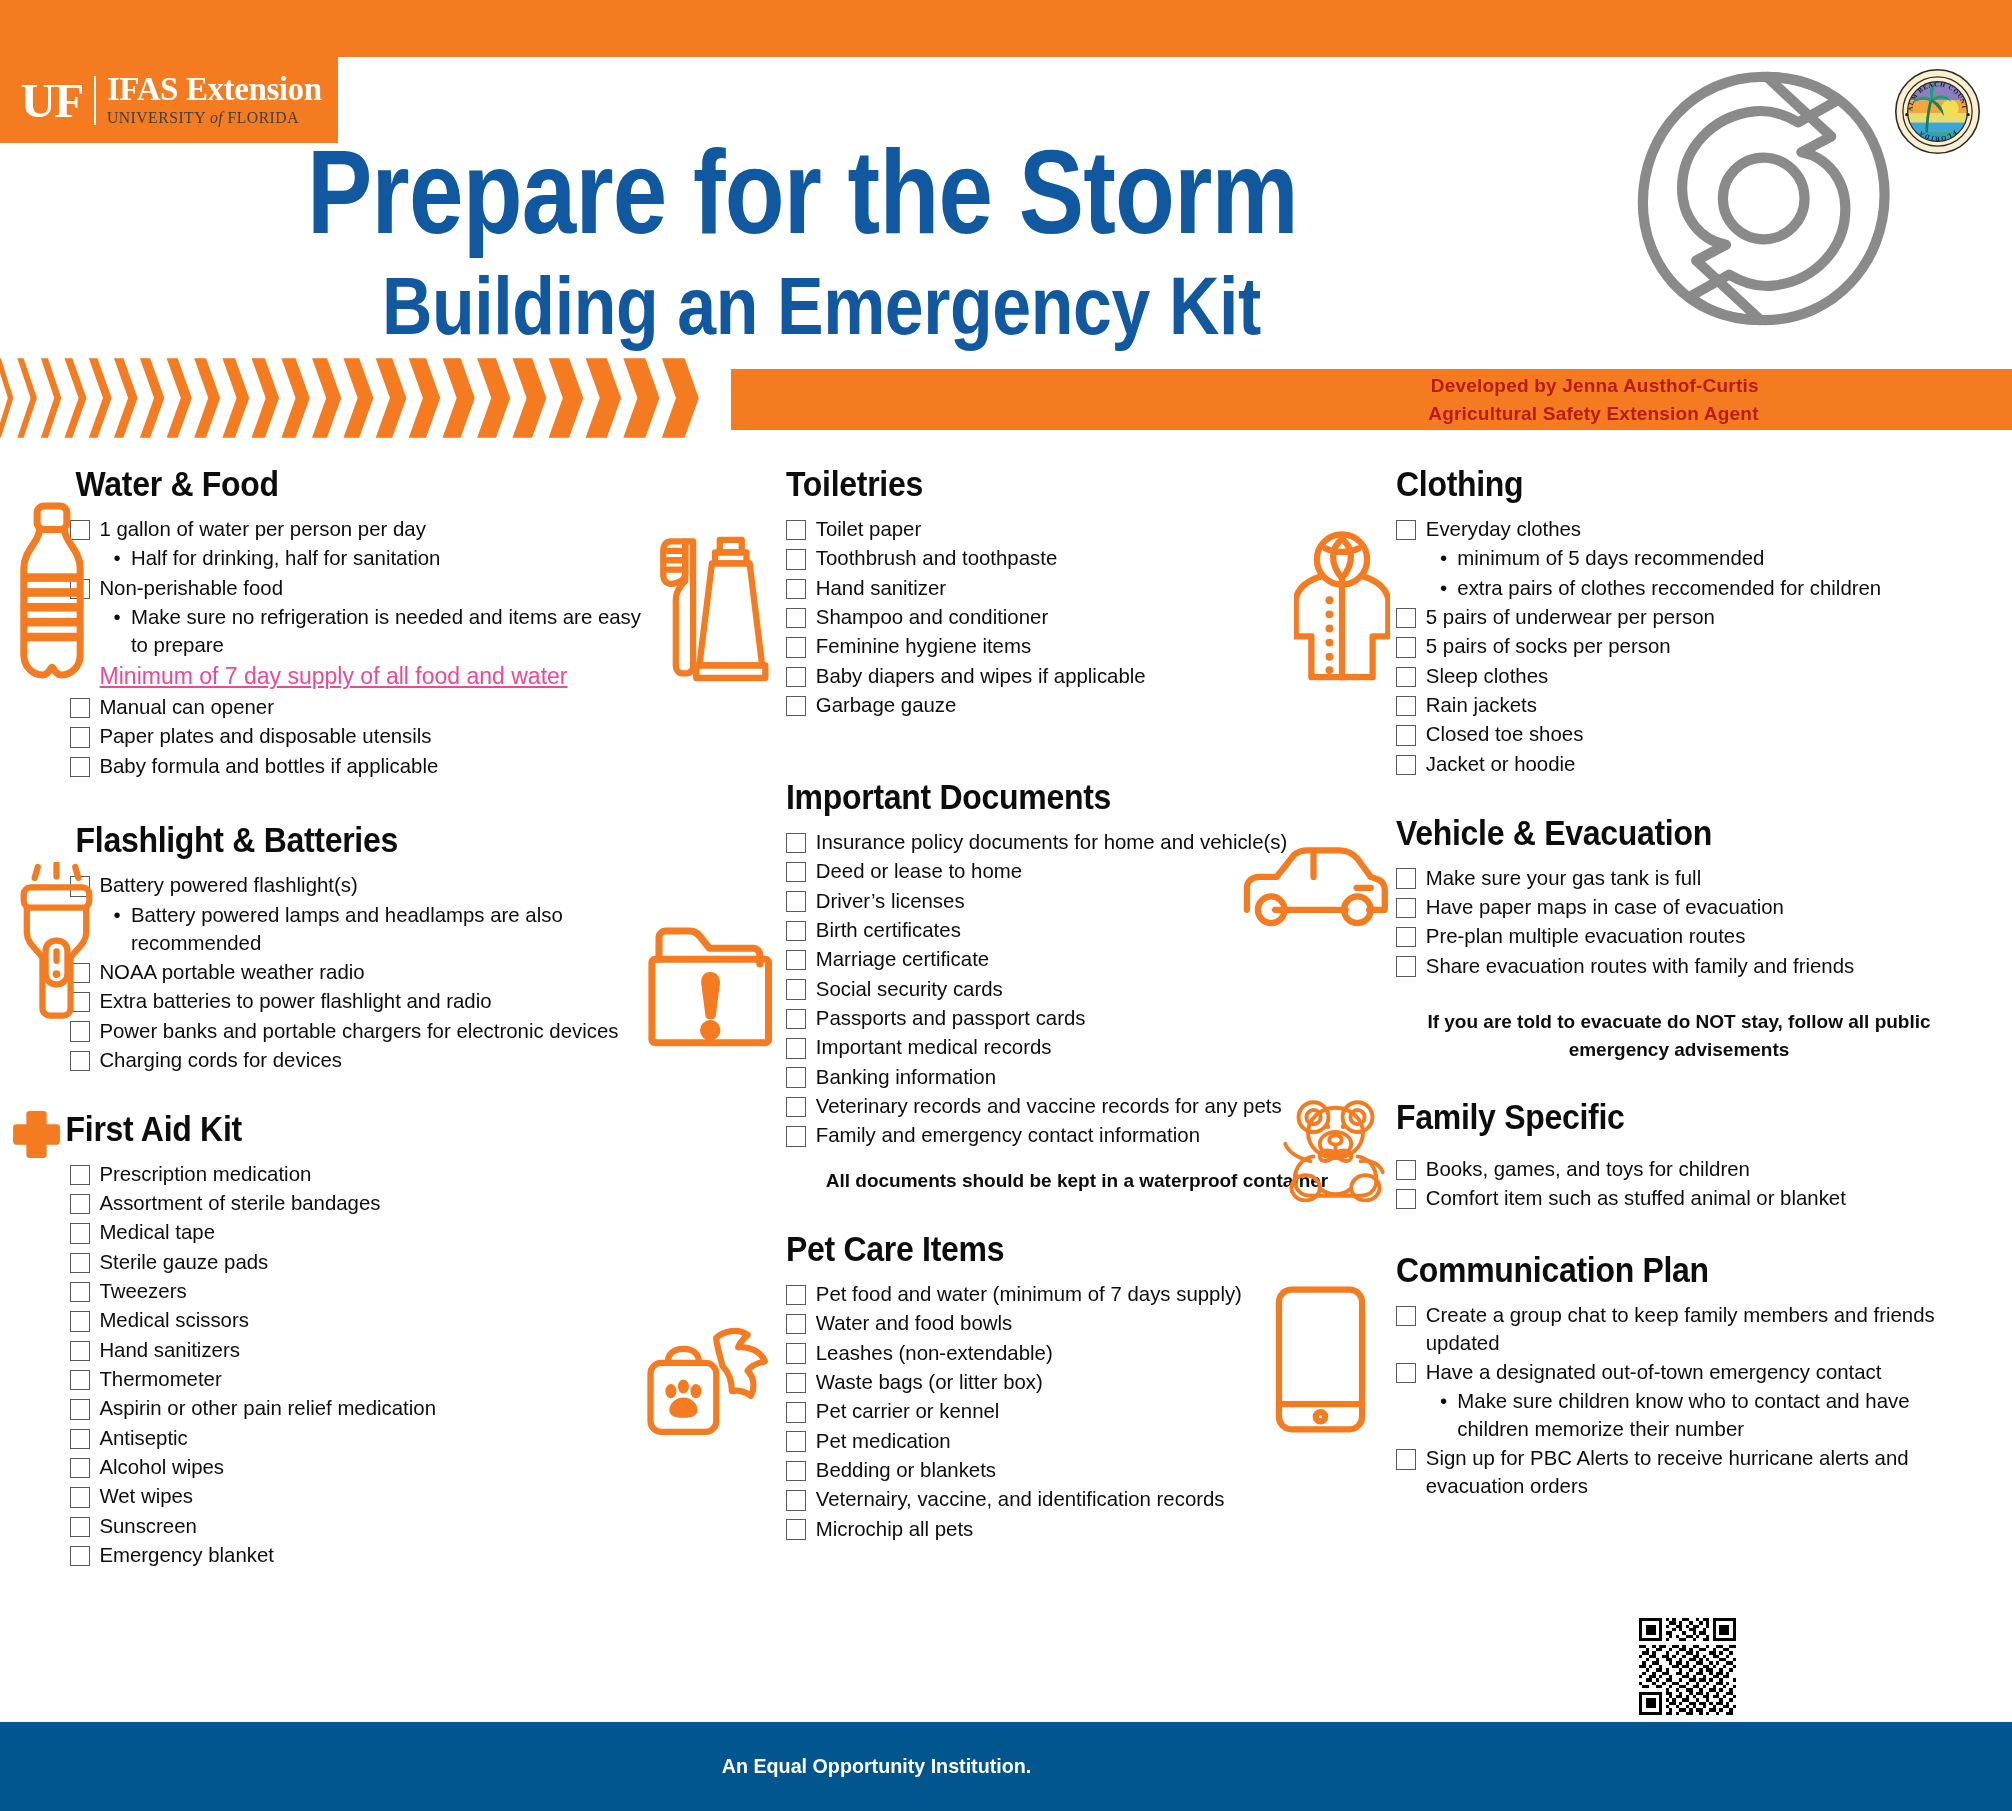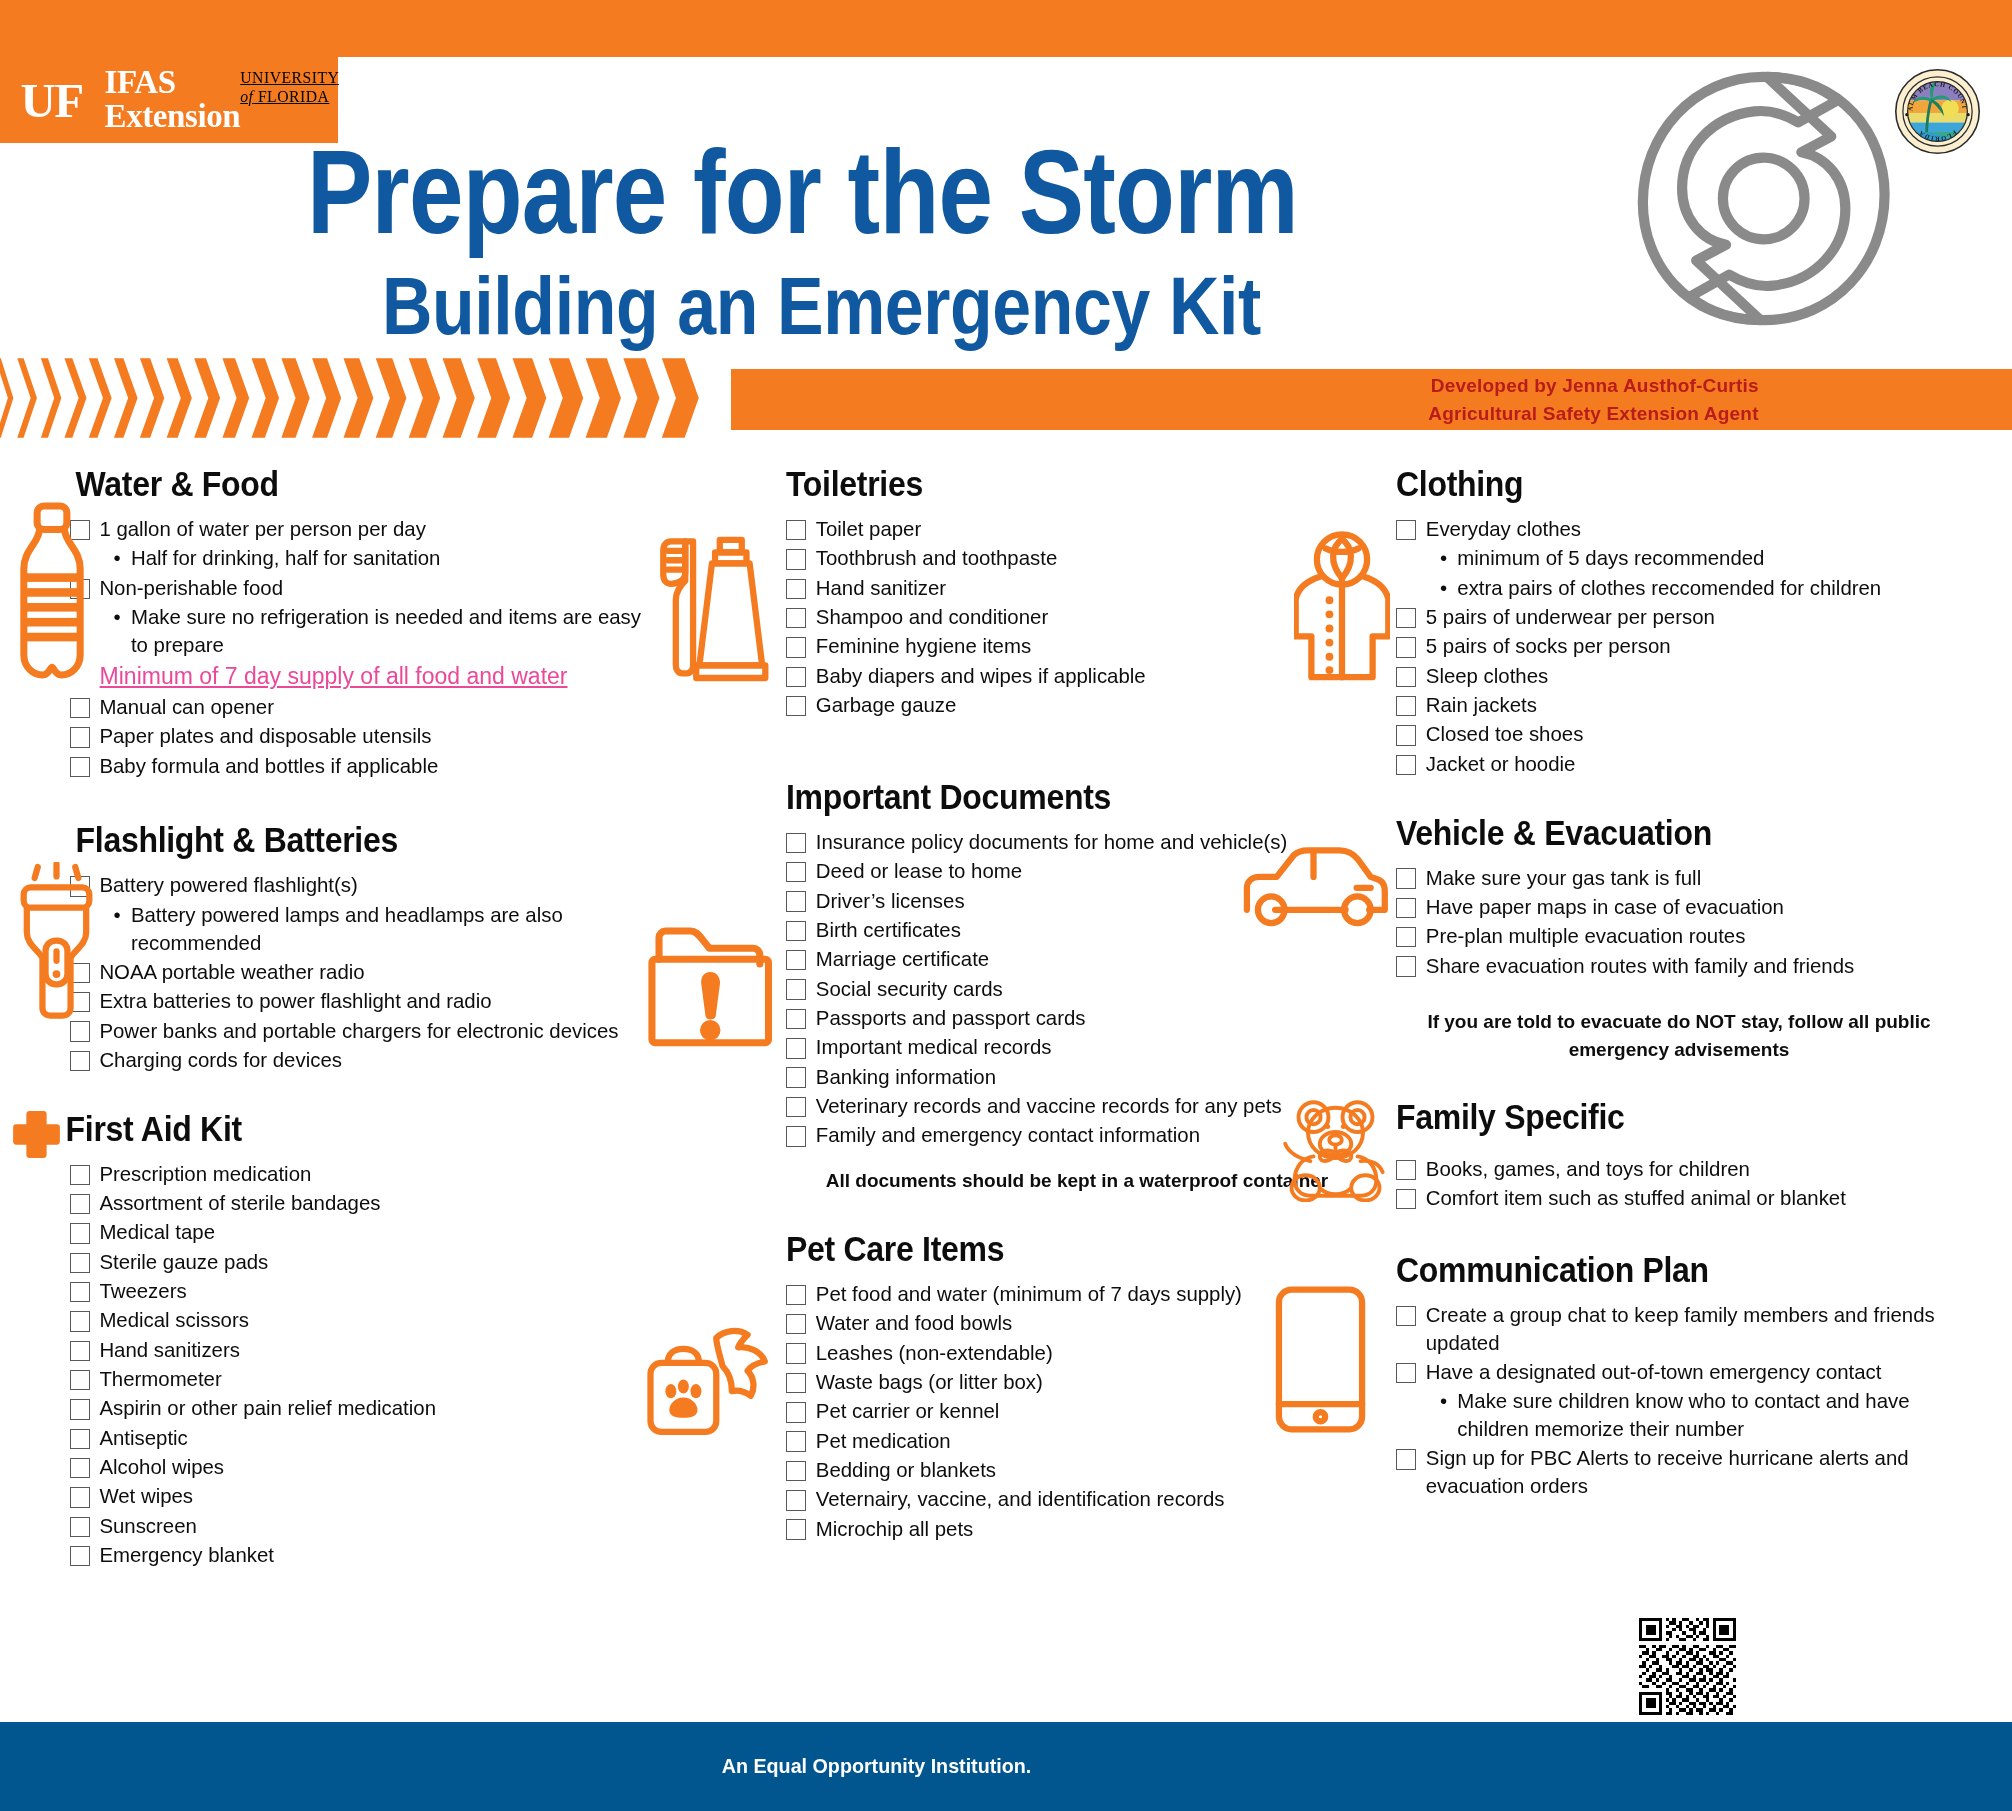--- a/index.html
+++ b/index.html
@@ -20,28 +20,28 @@
   
   .uf-logo {
     position: absolute; left: 0; top: 57px; width: 338px; height: 86px;
     background: #F47B20; display: flex; align-items: center; padding-left: 20.4px;
   }
   .uf-mark {
     font-family: "Liberation Serif", serif; font-weight: bold;
     font-size: 49px; color: #fff; letter-spacing: -1.6px; line-height: 1;
   }
   .uf-rule { width: 2.4px; height: 49px; background: #fff; margin: 0 11px; }
-  .uf-textblock { display: flex; justify-content: flex-start; }
+  .uf-textblock { display: flex; flex-direction: column; justify-content: flex-start; }
   .uf-ifas {
     font-family: "Liberation Serif", serif; font-weight: bold;
     font-size: 33px; color: #fff; line-height: 1.02; letter-spacing: -0.4px;
   }
   .uf-univ {
-    font-family: "Liberation Serif", serif; font-size: 15.7px; color: #000000;
-    letter-spacing: 0.5px; line-height: 1.2; margin-top: 2.4px; text-decoration: underline;
+    font-family: "Liberation Serif", serif; font-size: 15.7px; color: #404040;
+    letter-spacing: 0.5px; line-height: 1.2; margin-top: 2.4px;
   }
   .uf-univ i { font-style: italic; }
 
   
   .title-wrap { position: absolute; left: 307px; top: 132px; width: 1494px; }
   .title-1 {
     font-family: "Liberation Sans Narrow", "Liberation Sans", sans-serif;
     font-weight: bold; font-size: 101px; color: #1059A0;
     letter-spacing: -0.8px; line-height: 1.02;
     transform: scaleY(1.18) scaleX(0.97); transform-origin: left top;

